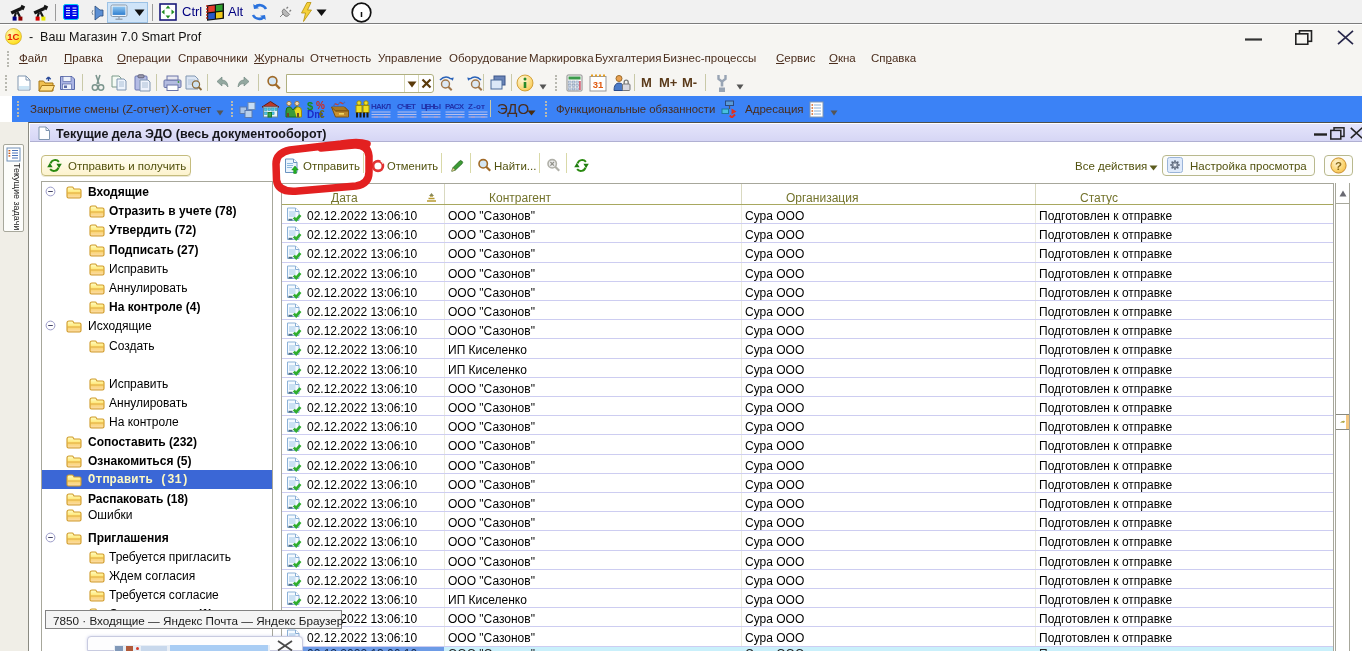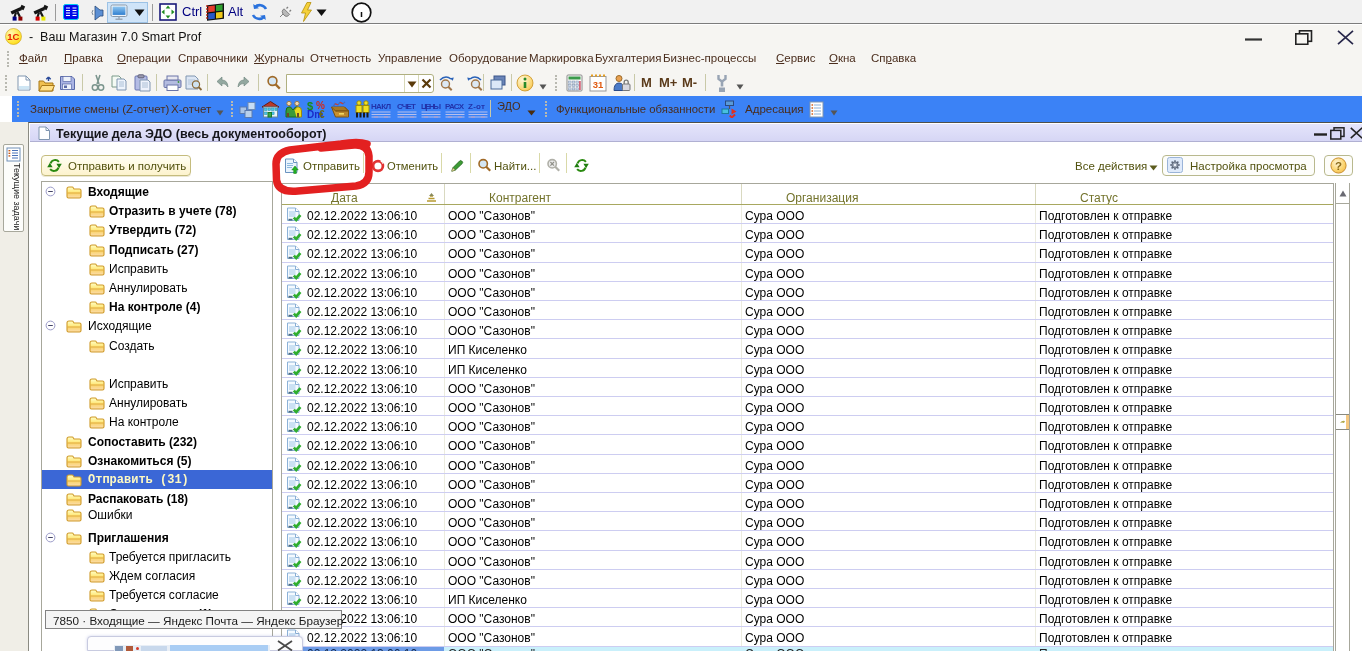--- a/index.html
+++ b/index.html
@@ -422,21 +422,21 @@
       <g stroke="#b8c0ec" stroke-width="1">
         <path d="M0.5 9 l19 0 M0.5 11.5 l19 0 M0.5 14 l19 0"></path>
       </g>
       <g fill="#98a0dc">
         <rect x="3" y="13" width="4" height="2"></rect>
         <rect x="13" y="13" width="4" height="2"></rect>
       </g>
       <text x="0" y="6" font-size="8" font-weight="bold" fill="#2233aa" font-family="Liberation Sans" textLength="17">Z-от</text>
     </svg>
     <div class="sep1" style="left:478px"></div>
-    <div class="abs" style="left:485px;top:4px;font-size:11px;color:#4a2d1d;">ЭДО</div>
+    <div class="abs" style="left:485px;top:4px;font-size:15px;color:#4a2d1d;">ЭДО</div>
     <svg class="abs" style="left:515px;top:14px" width="9" height="6" viewBox="0 0 9 6">
       <path d="M0.5 0.5 l8 0 l-4 5 z" fill="#4a2d0d"></path>
     </svg>
     <div class="gripd" style="left:533px;top:5px;height:16px;border-left:2px dotted #b9b9b1;"></div>
     <div class="abs tbtext" style="left:544px;top:7px;font-size:11.3px;">Функциональные обязанности</div>
     <svg class="abs" style="left:709px;top:4px" width="17" height="18" viewBox="0 0 17 18">
       <rect x="4.5" y="1" width="8" height="4.5" fill="#5a9ad8" stroke="#2a4a80"></rect>
       <path d="M8.5 5.5 l0 3.5" stroke="#555" stroke-width="1.2"></path>
       <rect x="1" y="9" width="6.5" height="4.5" fill="#48c0e0" stroke="#1a7a9a"></rect>
       <path d="M10.5 8.5 l5 3 l-5 3 z" fill="#e03020"></path>

